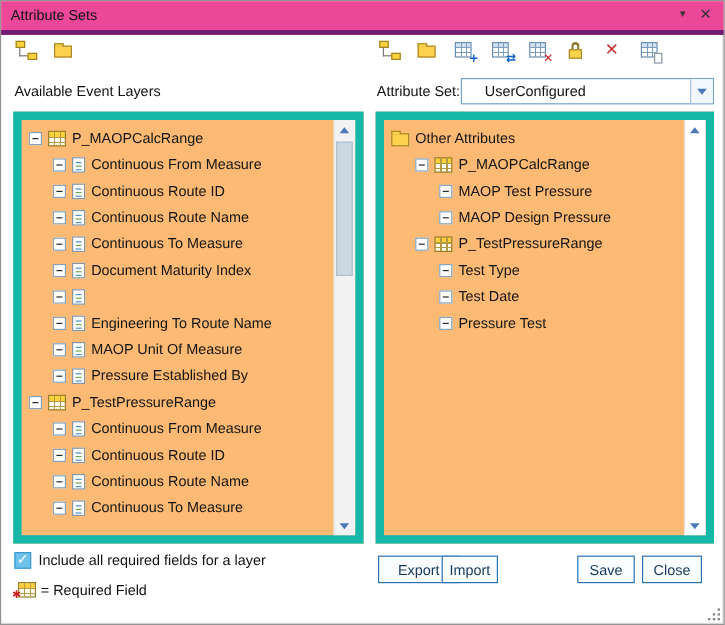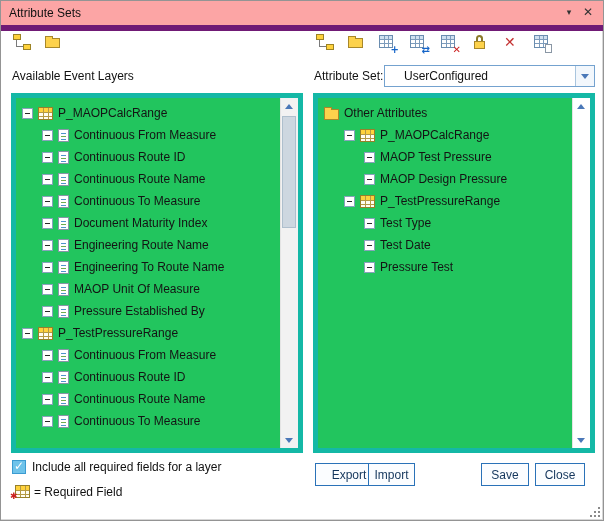--- a/index.html
+++ b/index.html
@@ -1,20 +1,20 @@
 <!DOCTYPE html>
 <html><head>
 <meta charset="utf-8">
 <style>
   html,body{margin:0;padding:0;}
   body{width:604px;height:521px;overflow:hidden;font-family:"Liberation Sans",sans-serif;background:#e8e8e8;}
   .dialog{position:absolute;left:0;top:0;width:604px;height:521px;box-sizing:border-box;
           background:#ffffff;border:1px solid #949494;box-shadow:inset -1px -1px 0 #d7d7d7;}
   
-  .titlebar{position:absolute;left:0;top:0;right:0;height:24px;background:#fca5a5;border-bottom:6px solid #701a75;}
+  .titlebar{position:absolute;left:0;top:0;right:0;height:24px;background:#ec4899;border-bottom:4px solid #701a75;}
   .title{position:absolute;left:8px;top:5px;font-size:12px;color:#111;}
   .tb-ico{position:absolute;top:3px;width:16px;height:16px;text-align:center;line-height:16px;
           font-family:"DejaVu Sans",sans-serif;color:#333;cursor:default;}
   .tb-menu{right:26px;font-size:9px;}
   .tb-close{right:7px;font-size:12px;font-weight:bold;}
   
   .tools{position:absolute;top:31px;height:22px;display:flex;gap:11px;}
   #tools-left{left:11px;}
   #tools-right{left:314px;}
   .tbtn{position:relative;width:20px;height:20px;display:inline-block;}
@@ -42,21 +42,21 @@
   #lbl-attrset{left:313px;}
   
   .combo{position:absolute;left:383px;top:64px;width:211px;height:22px;box-sizing:border-box;
          border:1px solid #74a2cf;background:#fff;}
   .combo-val{position:absolute;left:19px;top:3px;font-size:12px;color:#111;}
   .combo-btn{position:absolute;right:0;top:0;bottom:0;width:18px;border-left:1px solid #a9c5de;
              background:#f2f7fc;display:flex;align-items:center;justify-content:center;}
   .arr-down{width:0;height:0;border-left:4px solid transparent;border-right:4px solid transparent;border-top:5px solid #4a78b8;}
   .arr-up{width:0;height:0;border-left:4px solid transparent;border-right:4px solid transparent;border-bottom:5px solid #4a78b8;}
   
-  .panel{position:absolute;top:92px;height:360px;box-sizing:border-box;border:5px solid #14b8a6;background:#22c55e;}
+  .panel{position:absolute;top:92px;height:360px;box-sizing:border-box;border:7px solid #14b8a6;background:#fdba74;}
   #panel-left{left:10px;width:292px;}
   #panel-right{left:312px;width:282px;}
   .tree{position:absolute;left:0;top:0;bottom:0;right:17px;overflow:hidden;padding-top:4px;}
   .trow{display:flex;align-items:center;height:22px;font-size:12px;color:#141414;white-space:nowrap;}
   .expander{width:11px;height:11px;box-sizing:border-box;border:1px solid #87a3bb;background:#fff;position:relative;flex:0 0 auto;margin-right:5px;}
   .expander::after{content:"";position:absolute;left:2px;top:4px;width:5px;height:1px;background:#2a2a2a;}
   .ic-table{width:15px;height:13px;box-sizing:border-box;border:1px solid #97802a;flex:0 0 auto;margin-right:5px;
     background-image:
       linear-gradient(to right, transparent 0, transparent 4px, #b59a45 4px, #b59a45 5px, transparent 5px, transparent 9px, #b59a45 9px, #b59a45 10px, transparent 10px),
       linear-gradient(to bottom, transparent 0, transparent 4px, #b59a45 4px, #b59a45 5px, transparent 5px, transparent 8px, #b59a45 8px, #b59a45 9px, transparent 9px),
@@ -219,21 +219,20 @@
           </span>
           <span class="tlabel">Document Maturity Index</span>
         </div>
         <div class="trow" style="padding-left:26px">
           <span class="expander"></span>
           <span class="ic-doc">
             <i></i>
             <i></i>
             <i></i>
           </span>
-          <span class="tlabel">Engineering Route Name</span>
         </div>
         <div class="trow" style="padding-left:26px">
           <span class="expander"></span>
           <span class="ic-doc">
             <i></i>
             <i></i>
             <i></i>
           </span>
           <span class="tlabel">Engineering To Route Name</span>
         </div>

